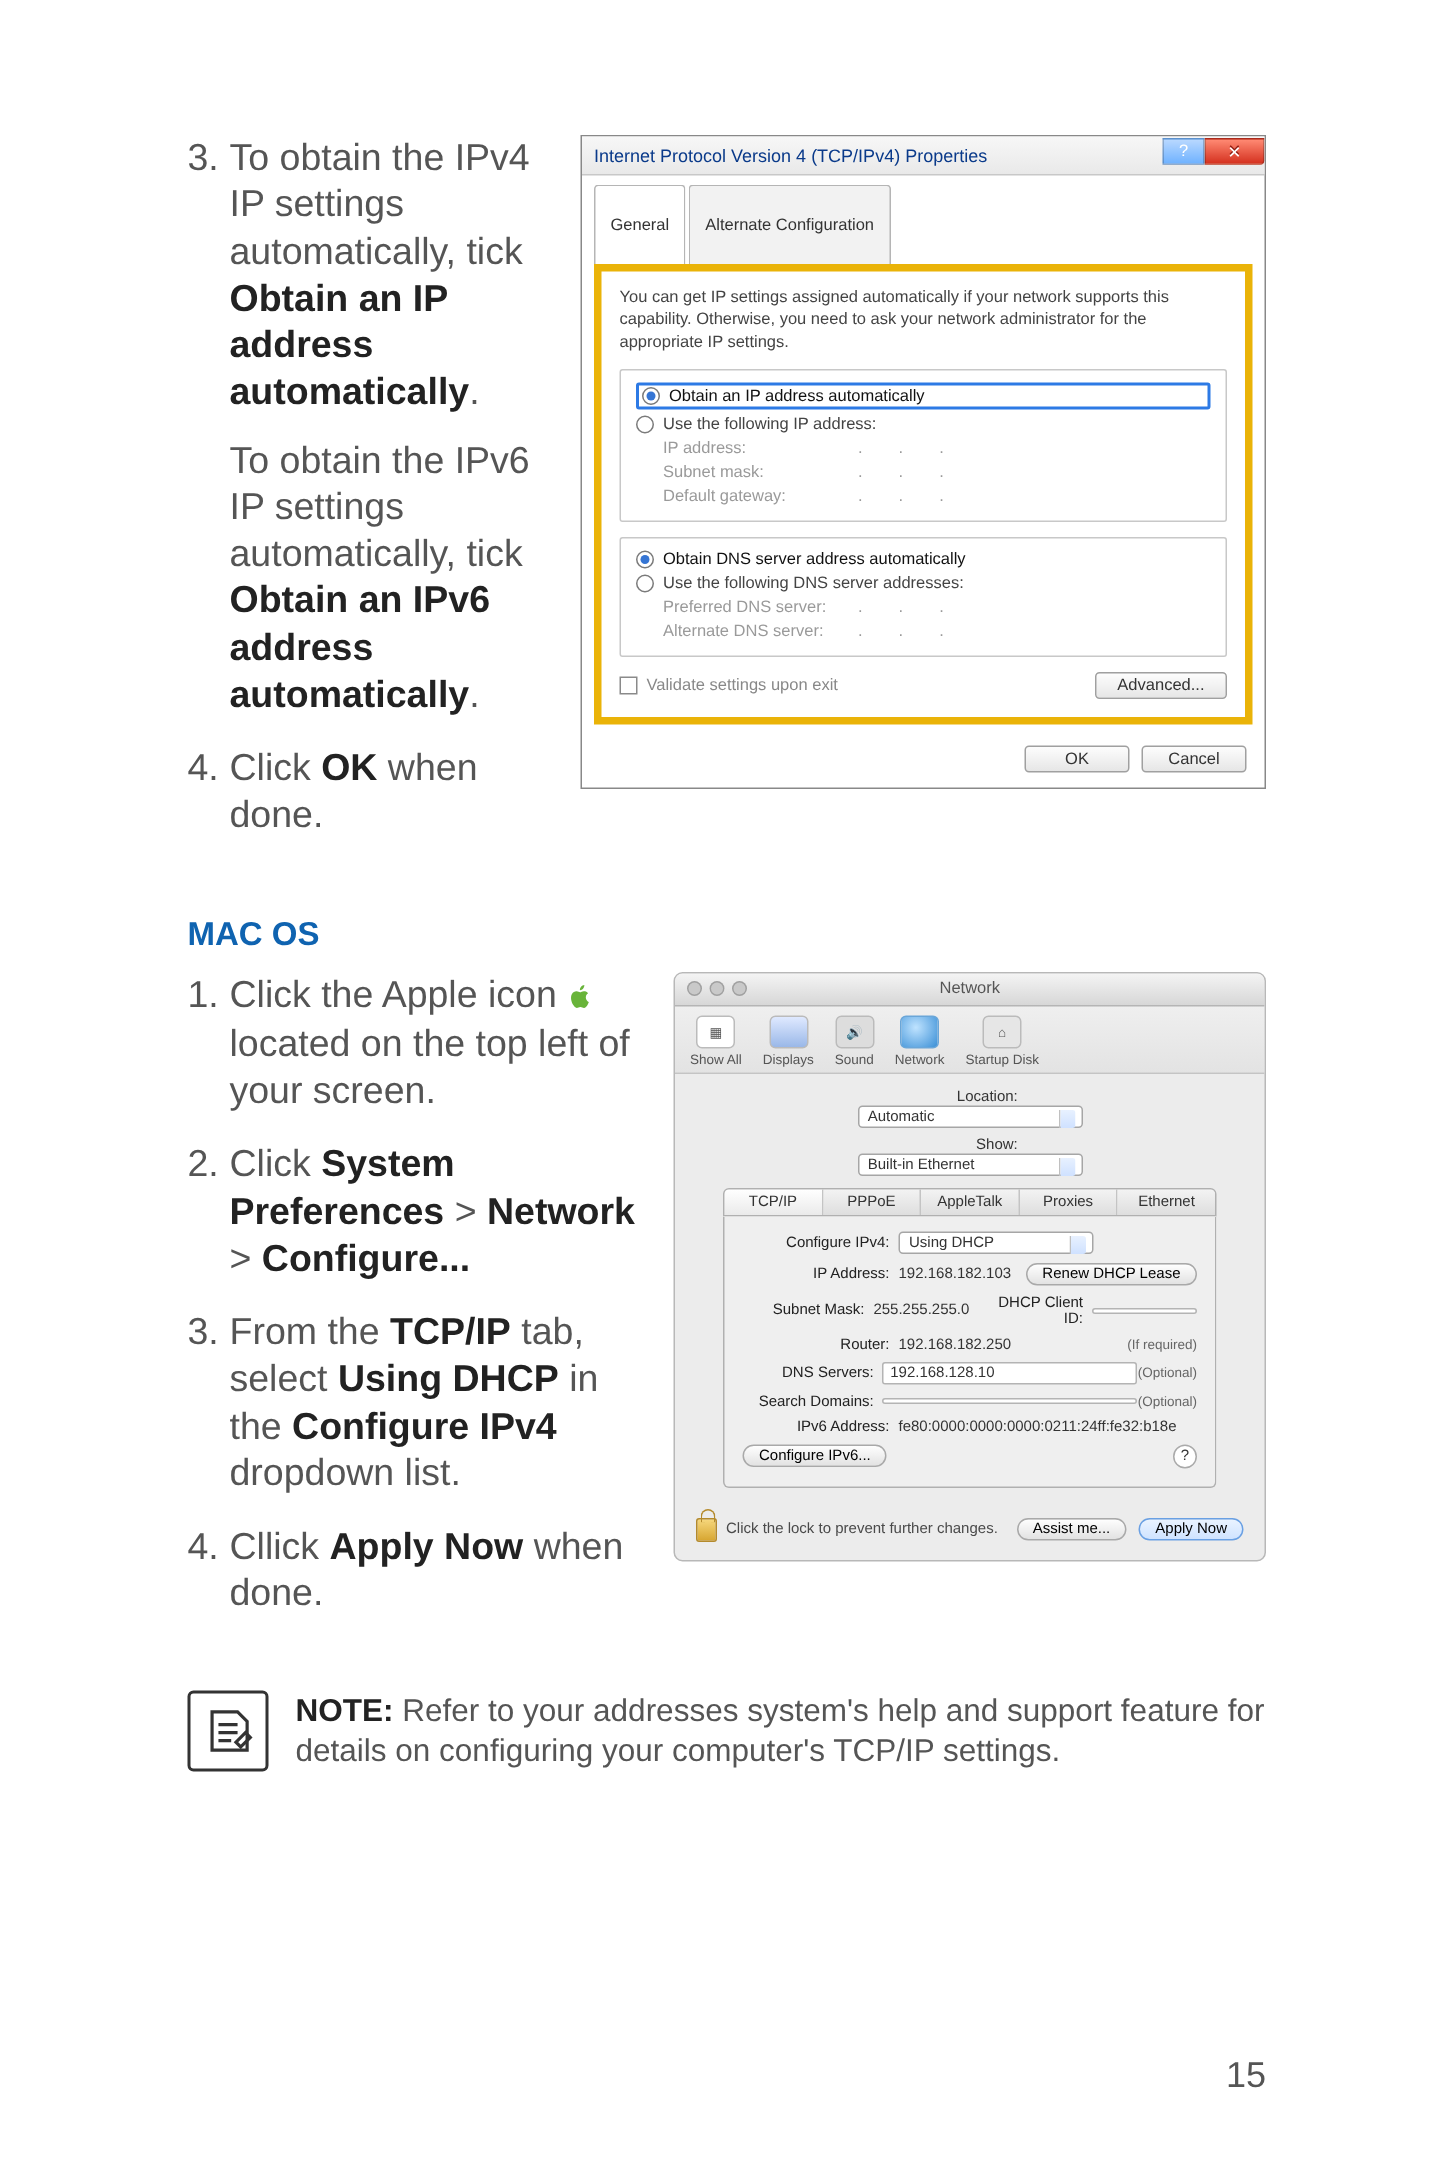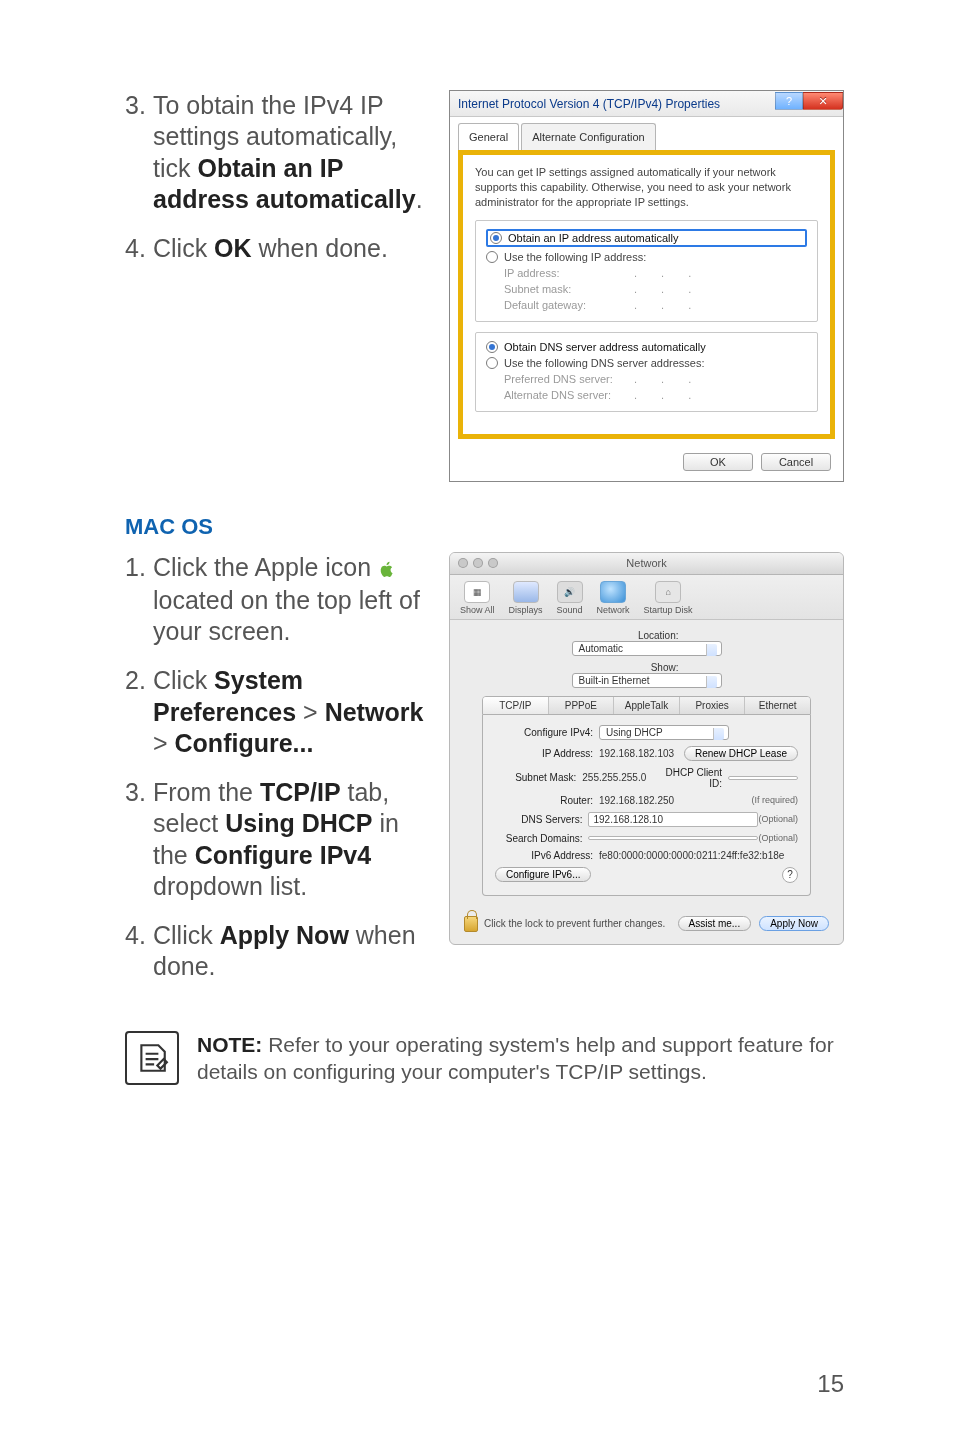--- a/index.html
+++ b/index.html
@@ -32,21 +32,21 @@
 
   .subpara { margin-left: 28px; margin-top: 14px; }
 
   
   .win-dialog {
     border: 1px solid #888;
     background: #fff;
     font-family: "Segoe UI", Tahoma, sans-serif;
     font-size: 11px;
     color: #444;
-    width: 395px;
+    width: 457px;
   }
   .win-titlebar {
     height: 26px;
     background: linear-gradient(#f7f7f7, #e9e9e9);
     border-bottom: 1px solid #c8c8c8;
     display: flex; align-items: center; justify-content: space-between;
     padding: 0 0 0 8px;
     font-size: 12px;
   }
   .win-titlebar .title { color: #0a3a8a; }
@@ -56,21 +56,21 @@
     height: 18px; margin-top: 1px;
     display: inline-flex; align-items: center; justify-content: center;
     font-size: 11px; color: #fff;
     border: 1px solid rgba(0,0,0,.2);
   }
   .win-titlebar .btn-help  { width: 28px; background: linear-gradient(#b9d8ff,#6fb2ff); border-radius: 0 0 0 0; }
   .win-titlebar .btn-close { width: 40px; background: linear-gradient(#ff8a73,#d4311f); border-radius: 0 0 3px 0; text-shadow: 0 -1px #8b1a0f; }
 
   .tab-strip { display: flex; margin: 6px 8px 0; font-size: 11px; }
   .tab-strip .tab {
-    padding: 7px 10px;
+    padding: 20px 10px;
     border: 1px solid #b5b5b5;
     border-bottom: none;
     background: #fff;
     margin-right: 2px; border-radius: 3px 3px 0 0;
     color: #333;
   }
   .tab-strip .tab:not(.active) { background: #f2f2f2; }
   .tab-body { border: 5px solid #eab308; margin: 0 8px 8px; padding: 10px 12px 12px; }
 
   .desc { font-size: 11px; line-height: 1.35; margin-bottom: 10px; color: #444; }
@@ -248,20 +248,23 @@
   .pgnum { position:absolute; bottom:40px; right:110px; font-size:24px; color:#555;}
 </style>
 </head>
 <body>
 
 <div class="row">
   <div class="col-text">
     <ol class="steps">
       <li>
         <span>To obtain the IPv4 IP settings automatically, tick </span><span class="b">Obtain an IP address automatically</span><span>.</span>
+        <div class="subpara" style="margin-left:0;">
+          <span>To obtain the IPv6 IP settings automatically, tick </span><span class="b">Obtain an IPv6 address automatically</span><span>.</span>
+        </div>
       </li>
       <li>
         <span>Click </span><span class="b">OK</span><span> when done.</span>
       </li>
     </ol>
   </div>
 
   <div class="col-img">
     <div class="win-dialog">
       <div class="win-titlebar">
@@ -333,20 +336,27 @@
           <div class="kv">
             <span class="k">Alternate DNS server:</span>
             <span class="v">
                 <span class="dot">.</span>
                 <span class="dot">.</span>
                 <span class="dot">.</span>
               </span>
           </div>
         </fieldset>
 
+        <div style="display:flex; align-items:center; justify-content:space-between;">
+          <div class="chk-line">
+            <span class="chk"></span>
+            <span>Validate settings upon exit</span>
+          </div>
+          <button class="win-button">Advanced...</button>
+        </div>
       </div>
       <div class="okcancel">
         <button class="win-button" style="min-width:70px;">OK</button>
         <button class="win-button" style="min-width:70px;">Cancel</button>
       </div>
     </div>
   </div>
 </div>
 
 <h2 class="mac">MAC OS</h2>
@@ -482,17 +492,17 @@
 
 <div class="note-row">
   <div class="note-ico">
     <svg viewBox="0 0 32 32">
         <path fill="none" stroke="#333" stroke-width="2" d="M6 4h16l6 6v18H6z"></path>
         <path fill="none" stroke="#333" stroke-width="2" d="M10 12h12M10 17h12M10 22h8"></path>
         <path fill="none" stroke="#333" stroke-width="2" d="M24 26l6-6-3-3-6 6z"></path>
       </svg>
   </div>
   <div class="note-text">
-    <span class="b">NOTE:</span><span> Refer to your operating system's help and support feature for details on configuring your computer's TCP/IP settings.</span>
+    <span class="b">NOTE:</span><span> Refer to your addresses system's help and support feature for details on configuring your computer's TCP/IP settings.</span>
   </div>
 </div>
 
 <div class="pgnum">15</div>
 
 </body></html>

